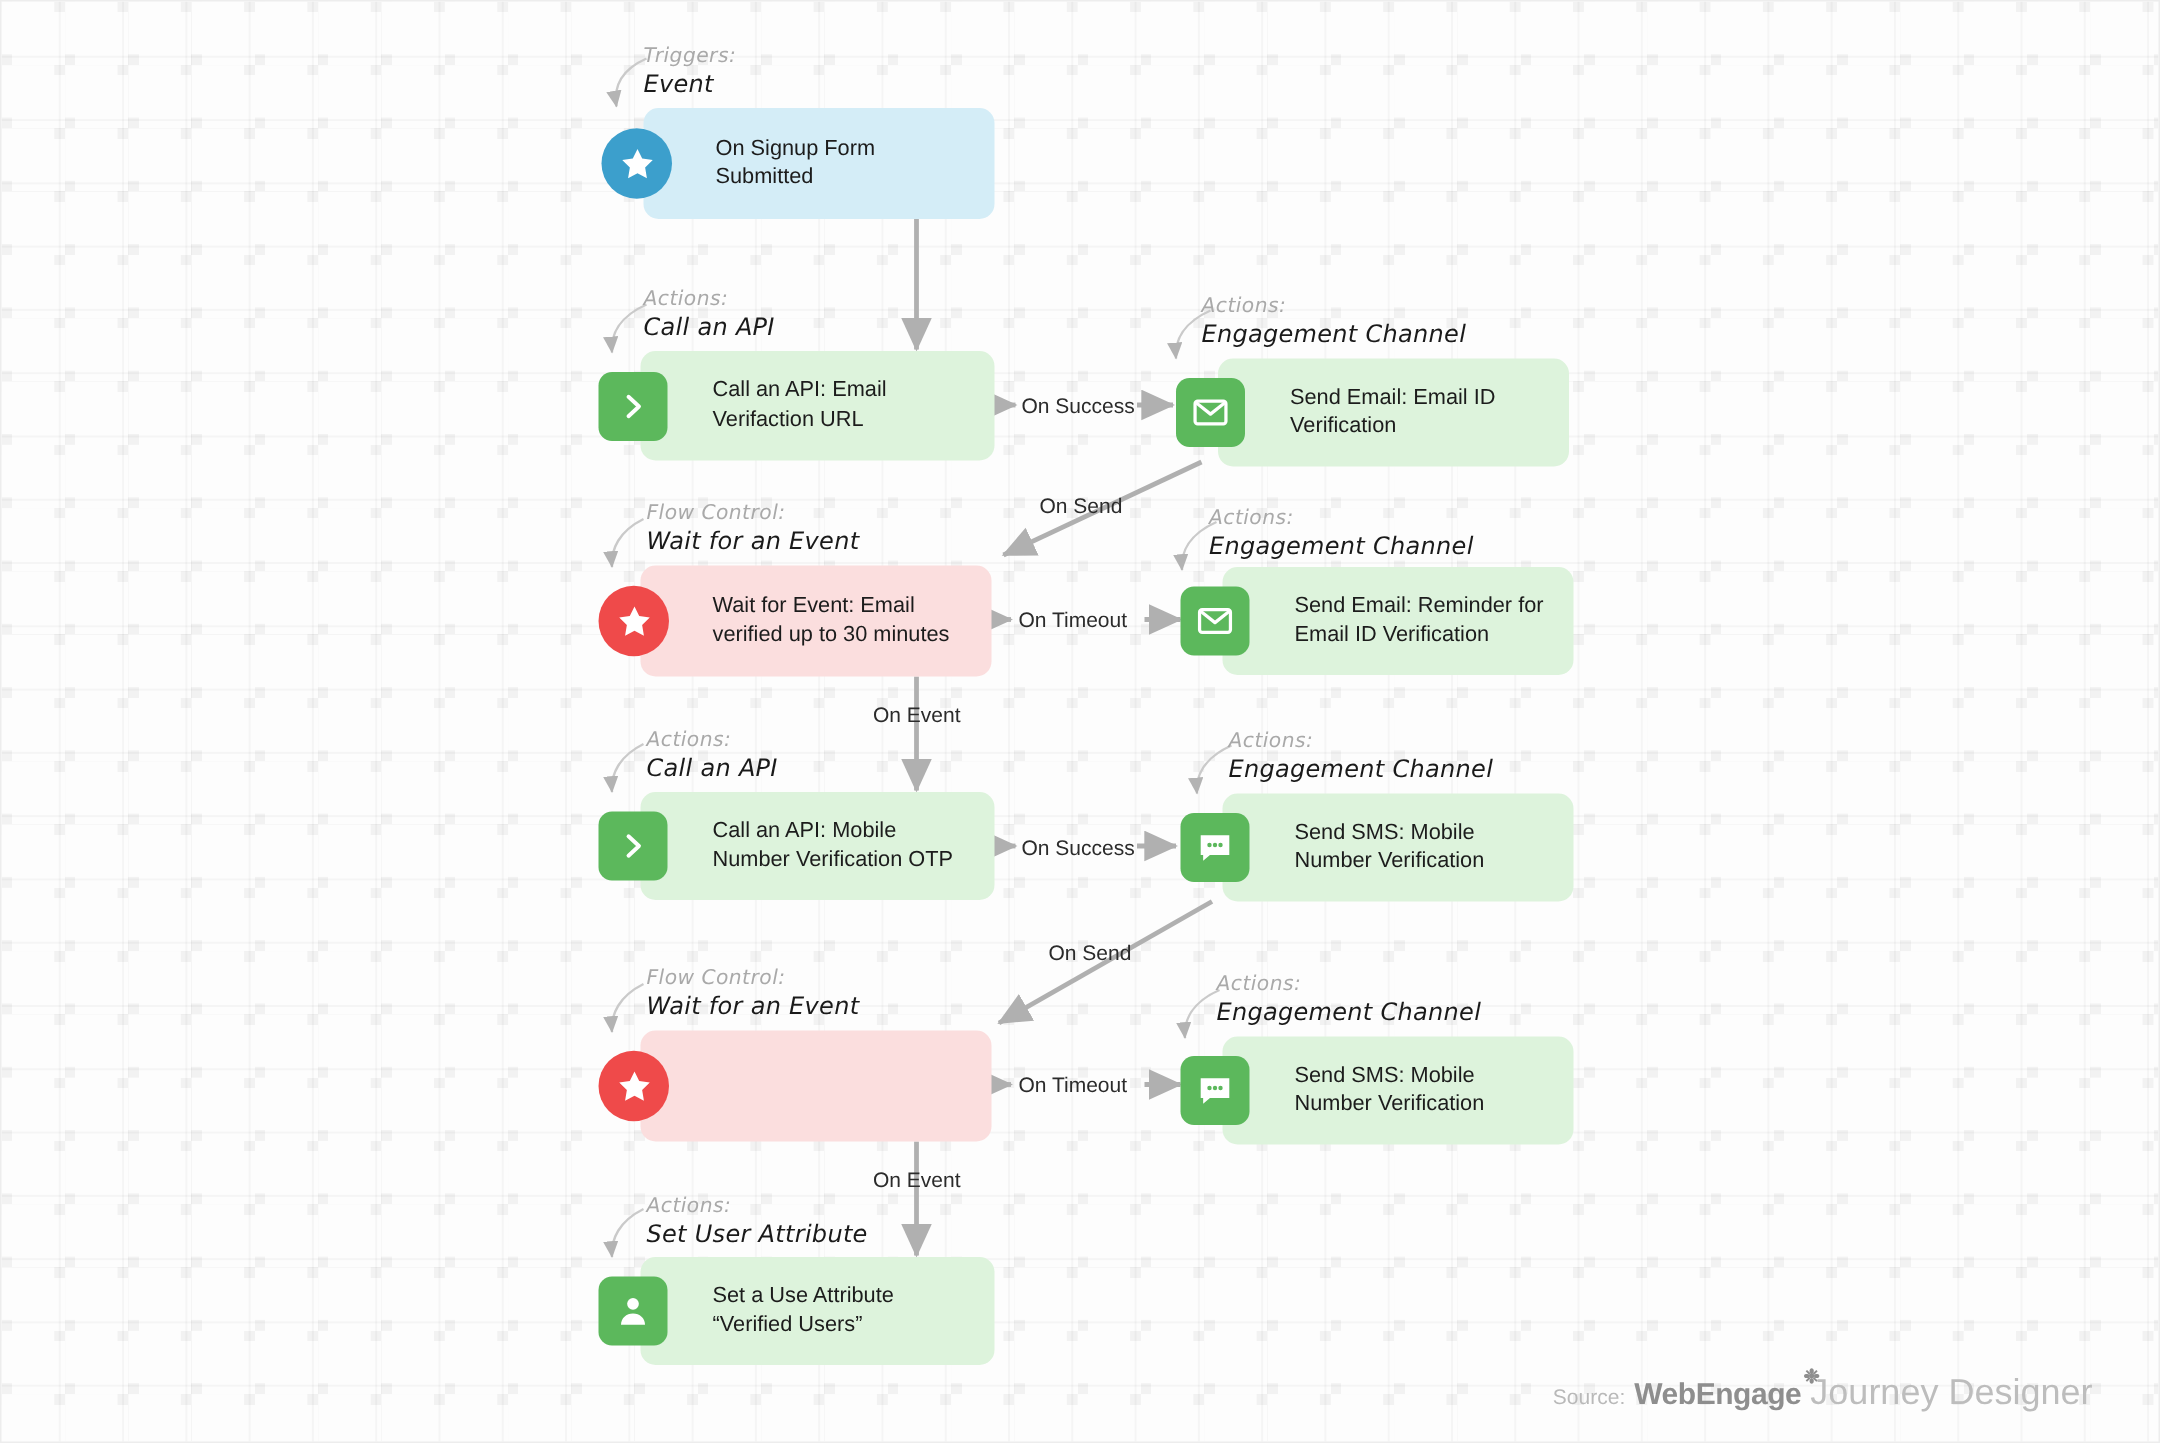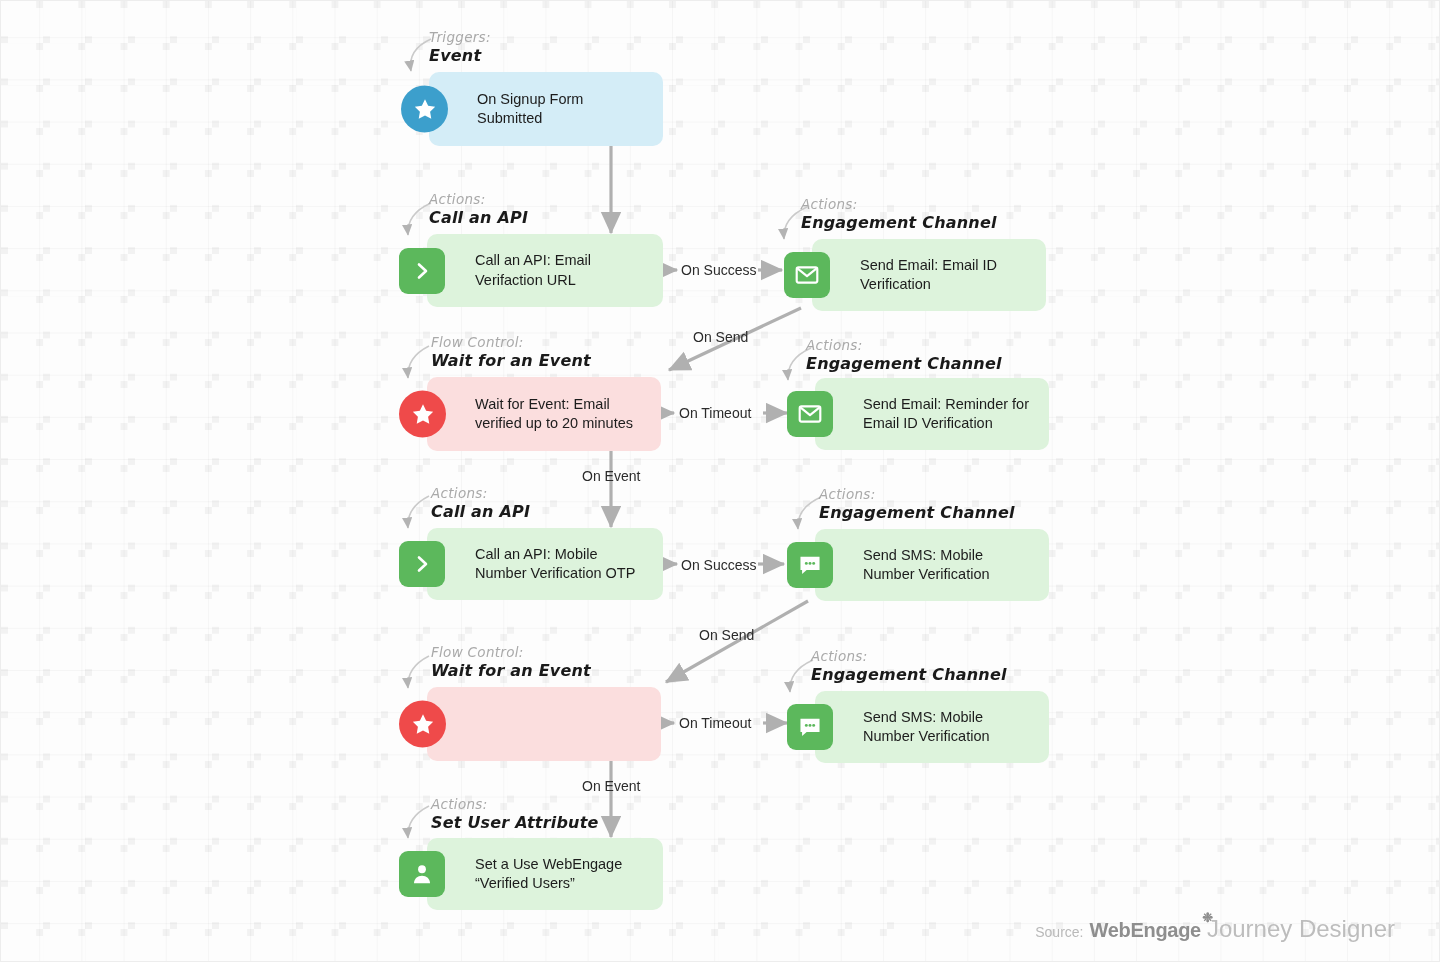--- a/index.html
+++ b/index.html
@@ -63,21 +63,21 @@
   .node.wait .card{background:#fbdede;}
   .node.wait .badge{width:47px;height:47px;border-radius:50%;background:#ef4a4a;}
 
   
   .anno{position:absolute;white-space:nowrap;}
   .anno .kind{
     display:block;font-size:13.5px;color:#a9a9a9;
     font-family:"DejaVu Sans",sans-serif;font-style:italic;letter-spacing:.3px;
   }
   .anno .name{
-    display:block;font-size:16px;color:#1a1a1a;font-weight:700;
+    display:block;font-size:16px;color:#1a1a1a;font-weight:400;
     font-family:"DejaVu Sans",sans-serif;font-style:italic;letter-spacing:.2px;
     margin-top:1px;
   }
 
   
   .edge-label{
     position:absolute;font-size:14px;color:#2b2b2b;white-space:nowrap;
     font-family:"Liberation Sans",sans-serif;background:transparent;text-align:center;
   }
 
@@ -215,21 +215,21 @@
     <div class="label" style="width:165px;">Send Email: Email ID Verification</div>
   </div>
 
   <div class="node wait" style="left:398px;top:376px;width:262px;height:74px;">
     <div class="card" style="width:234px;"></div>
     <div class="badge">
       <svg width="26" height="26" viewBox="0 0 24 24">
           <path fill="#fff" d="M12 2.6l2.9 5.9 6.5.95-4.7 4.6 1.1 6.5L12 17.5l-5.8 3.05 1.1-6.5L2.6 9.45l6.5-.95z"></path>
         </svg>
     </div>
-    <div class="label" style="width:180px;">Wait for Event: Email verified up to 20 minutes</div>
+    <div class="label" style="width:180px;">Wait for Event: Email verified up to 30 minutes</div>
   </div>
 
   <div class="node action" style="left:398px;top:527px;width:264px;height:72px;">
     <div class="card" style="width:236px;"></div>
     <div class="badge">
       <svg width="24" height="24" viewBox="0 0 24 24">
           <path d="M9 5.5l7 6.5-7 6.5" fill="none" stroke="#fff" stroke-width="2.6" stroke-linecap="round" stroke-linejoin="round"></path>
         </svg>
     </div>
     <div class="label" style="width:180px;">Call an API: Mobile Number Verification OTP</div>
@@ -282,21 +282,21 @@
   </div>
 
   <div class="node action" style="left:398px;top:837px;width:264px;height:72px;">
     <div class="card" style="width:236px;"></div>
     <div class="badge">
       <svg width="26" height="26" viewBox="0 0 24 24">
         <circle cx="12" cy="7.6" r="3.6" fill="#fff"></circle>
         <path fill="#fff" d="M4.6 20.5c0-4.2 3.3-7 7.4-7s7.4 2.8 7.4 7z"></path>
       </svg>
     </div>
-    <div class="label" style="width:180px;">Set a Use WebEngage “Verified Users”</div>
+    <div class="label" style="width:180px;">Set a Use Attribute “Verified Users”</div>
   </div>
 
   <div class="edge-label" style="left:680px;top:261px;">On Success</div>
   <div class="edge-label" style="left:692px;top:328px;">On Send</div>
   <div class="edge-label" style="left:678px;top:404px;">On Timeout</div>
   <div class="edge-label" style="left:581px;top:467px;">On Event</div>
   <div class="edge-label" style="left:680px;top:556px;">On Success</div>
   <div class="edge-label" style="left:698px;top:626px;">On Send</div>
   <div class="edge-label" style="left:678px;top:714px;">On Timeout</div>
   <div class="edge-label" style="left:581px;top:777px;">On Event</div>

